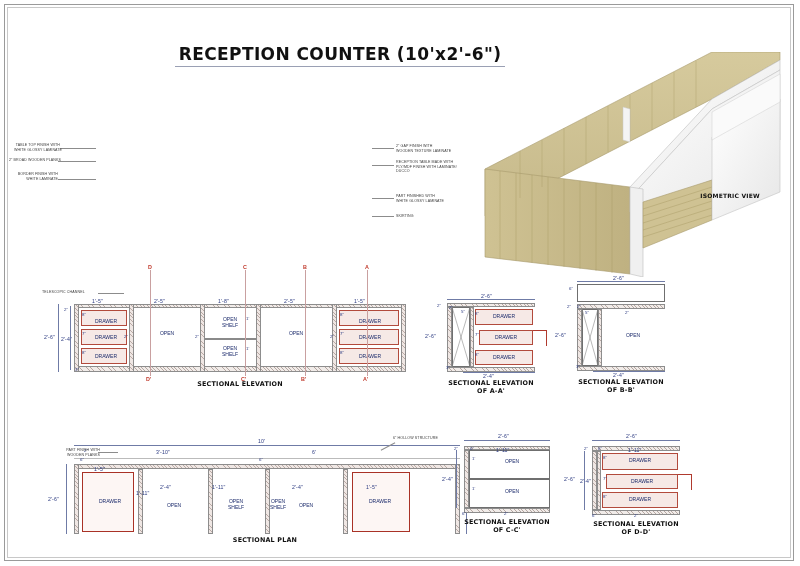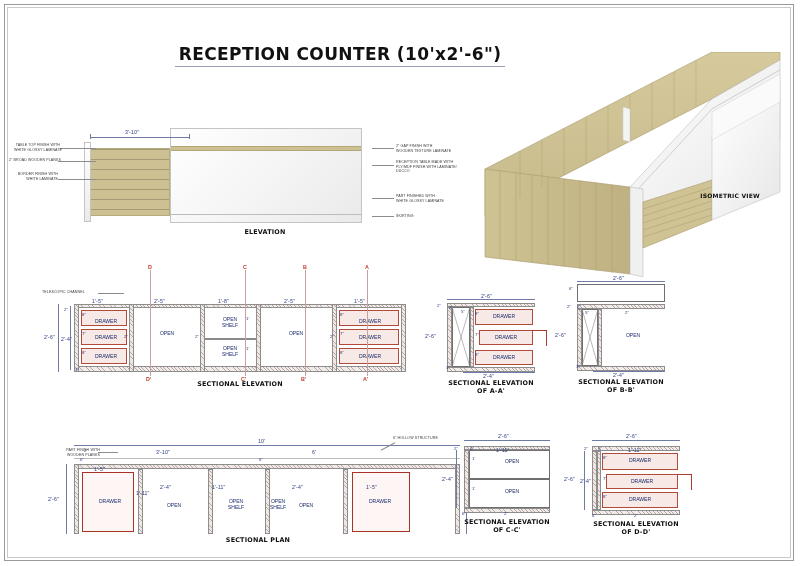--- a/index.html
+++ b/index.html
@@ -78,39 +78,20 @@
 <div id="sheet">
   <div class="border-outer"></div>
   <div class="border-inner"></div>
 
   <div id="title-block">
     <div id="title-text">RECEPTION COUNTER (10'x2'-6")</div>
     <div id="title-rule"></div>
   </div>
 
 
-  <div id="elevation">
-
-    <div class="wood-planks" style="left:20px;top:20px;width:80px;height:68px;"></div>
-
-    <div class="white-panel" style="left:14px;top:14px;width:7px;height:80px;"></div>
-
-    <div class="white-panel" style="left:100px;top:0px;width:192px;height:95px;"></div>
-
-    <div class="gap-band" style="left:101px;top:18px;width:190px;height:5px;"></div>
-
-    <div class="ln lnh" style="left:100px;top:86px;width:192px;background:#bdbdbd;"></div>
-
-    <div class="dimline" style="left:20px;top:9px;width:100px;height:1px;background:#6f7ba6;"></div>
-    <div class="tick" style="left:20px;top:6px;"></div>
-    <div class="tick" style="left:119px;top:6px;"></div>
-    <div class="dim" style="left:55px;top:1px;">3'-10"</div>
-
-    <div class="cap" style="left:160px;top:100px;width:70px;">ELEVATION</div>
-  </div>
 
   <div class="leader" style="left:60px;top:148px;width:36px;"></div>
   <div class="leader" style="left:58px;top:161px;width:38px;"></div>
   <div class="leader" style="left:58px;top:179px;width:38px;"></div>
   <div class="lbl" style="left:14px;top:143px;text-align:right;width:46px;">TABLE TOP FINISH WITH
 WHITE GLOSSY LAMINATE</div>
   <div class="lbl" style="left:9px;top:158px;text-align:right;width:50px;">2" BROAD WOODEN PLANKS</div>
   <div class="lbl" style="left:12px;top:172px;text-align:right;width:46px;">BORDER FINISH WITH
 WHITE LAMINATE</div>
 
@@ -383,21 +364,21 @@
     <div class="dim sm" style="left:20px;top:17px;">6"</div>
     <div class="dim sm" style="left:199px;top:17px;">6"</div>
     <div class="dim sm" style="left:24px;top:8px;">2"</div>
     <div class="dim" style="left:-12px;top:56px;">2'-6"</div>
     <div class="dim" style="left:404px;top:56px;">2'-6"</div>
 
     <div class="dimline lnh" style="left:14px;top:5px;width:386px;height:1px;"></div>
     <div class="dimline lnv" style="left:6px;top:24px;width:1px;height:70px;"></div>
     <div class="dimline lnv" style="left:406px;top:24px;width:1px;height:70px;"></div>
 
-    <div class="cap" style="left:143px;top:96px;width:110px;">SECTIONAL PLAN</div>
+    <div class="cap" style="left:150px;top:96px;width:110px;">SECTIONAL PLAN</div>
   </div>
 
   <div class="lbl" style="left:48px;top:448px;width:52px;text-align:right;">PART FINISH WITH
 WOODEN PLANKS</div>
   <div class="leader" style="left:98px;top:452px;width:20px;"></div>
   <div class="lbl" style="left:393px;top:436px;width:60px;">6" HOLLOW STRUCTURE</div>
   <div class="leader" style="left:380px;top:446px;width:16px;transform:rotate(-28deg);"></div>
 
   <div id="sect-cc" style="position:absolute;left:450px;top:432px;width:115px;height:100px;">
     <div class="hatch-floor" style="left:14px;top:14px;width:86px;height:4px;"></div>

